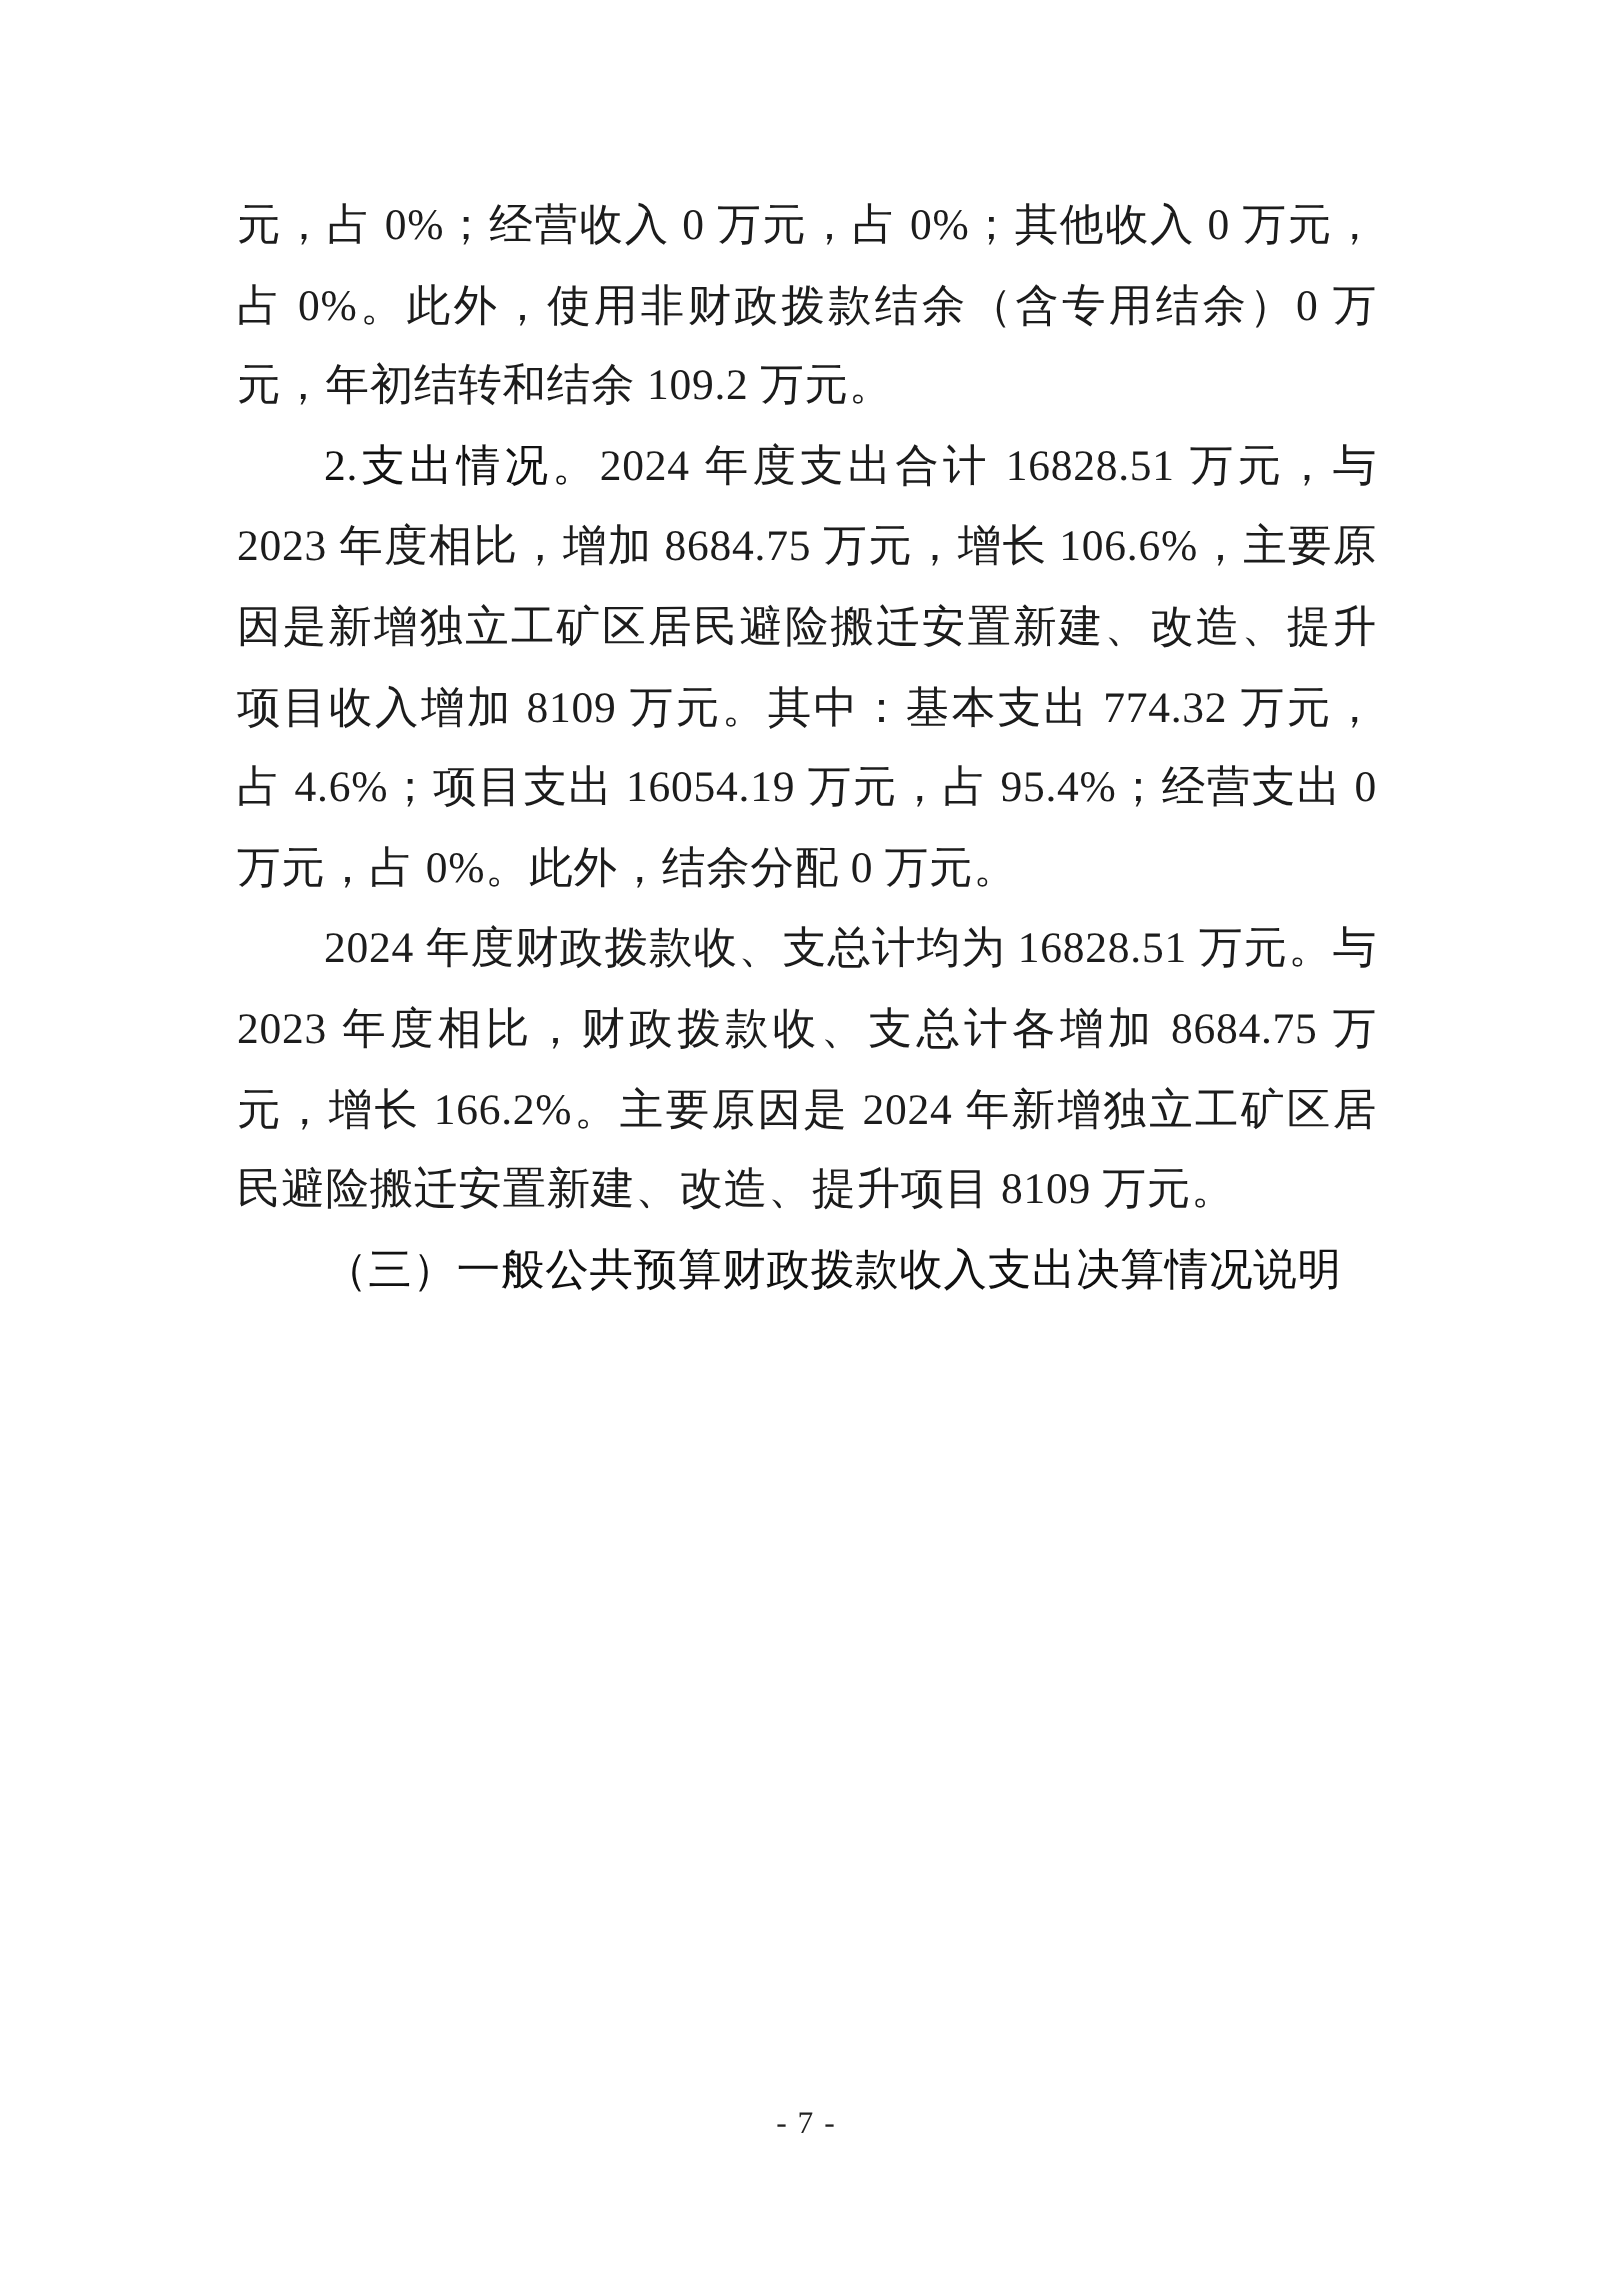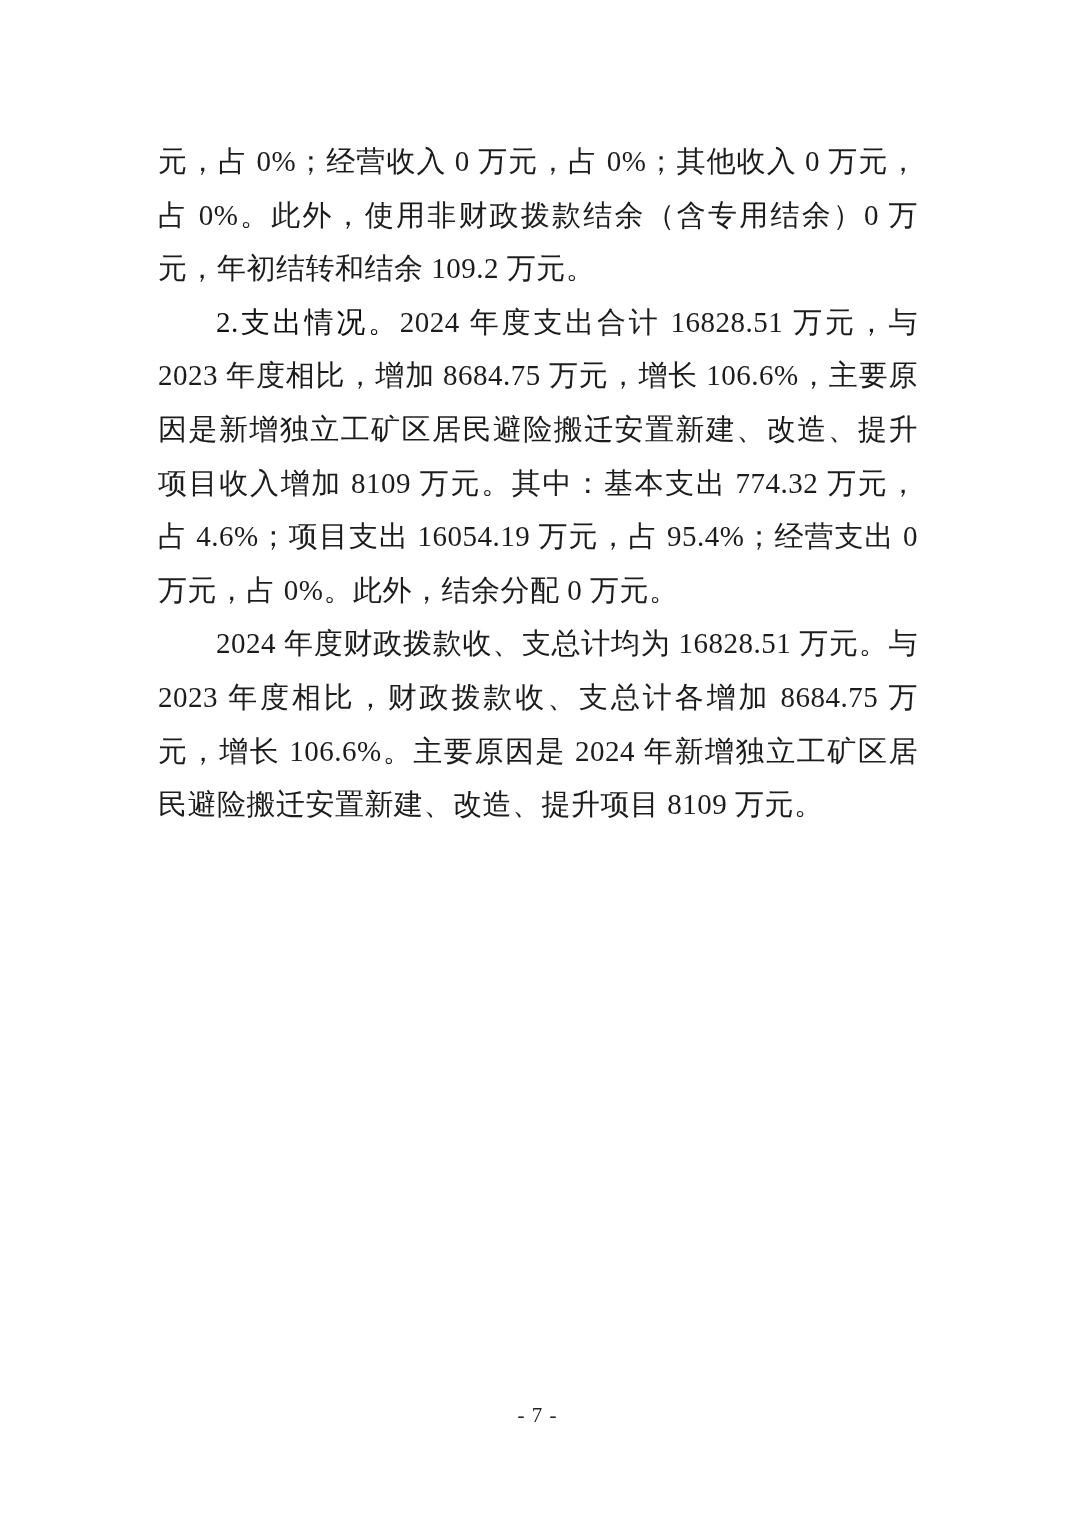--- a/index.html
+++ b/index.html
@@ -16,21 +16,21 @@
     color: #1c1c1c;
   }
   .page {
     position: absolute;
     inset: 0;
     background: #ffffff;
   }
   .text-body {
     position: absolute;
     left: 158px;
-    top: 135px;
+    top: 124px;
     width: 760px;
     font-size: 29px;
     line-height: 53.6px;
     text-align: justify;
     letter-spacing: 0.5px;
   }
   .para {
     margin: 0;
     padding: 0;
     text-indent: 2em;
@@ -61,21 +61,22 @@
 <div class="page">
 
   <div class="text-body">
 
     <p class="para noindent"><span class="run">元，占 0%；经营收入 0 万元，占 0%；其他收入 0 万元，占 0%。此外，使用非财政拨款结余（含专用结余）0 万元，年初结转和结余 109.2 万元。</span></p>
 
     <p class="para"><span class="run bold">2.支出情况。</span><span class="run">2024 年度支出合计 16828.51 万元，与 2023 年度相比，增加 8684.75 万元，增长 106.6%，主要原因是新增独立工矿区居民避险搬迁安置新建、改造、提升项目收入增加 8109 万元。其中：基本支出 774.32 万元，占 4.6%；项目支出 16054.19 万元，占 95.4%；经营支出 0 万元，占 0%。此外，结余分配 0 万元。</span></p>
 
 
 
-    <p class="para"><span class="run">2024 年度财政拨款收、支总计均为 16828.51 万元。与 2023 年度相比，财政拨款收、支总计各增加 8684.75 万元，增长 106.6%。主要原因是 2024 年新增独立工矿区居民避险搬迁安置新建、改造、提升项目 8109 万元。</span></p>
+    <p class="para"><span class="run">2024 年度财政拨款收、支总计均为 16828.51 万元。与 2023 年度相比，财政拨款收、支总计各增加 8684.75 万元，增长 166.2%。主要原因是 2024 年新增独立工矿区居民避险搬迁安置新建、改造、提升项目 8109 万元。</span></p>
 
+    <p class="para heading"><span class="run">（三）一般公共预算财政拨款收入支出决算情况说明</span></p>
 
 
   </div>
 
   <div class="footer"><span>- 7 -</span></div>
 
 </div>
 
 </body></html>

